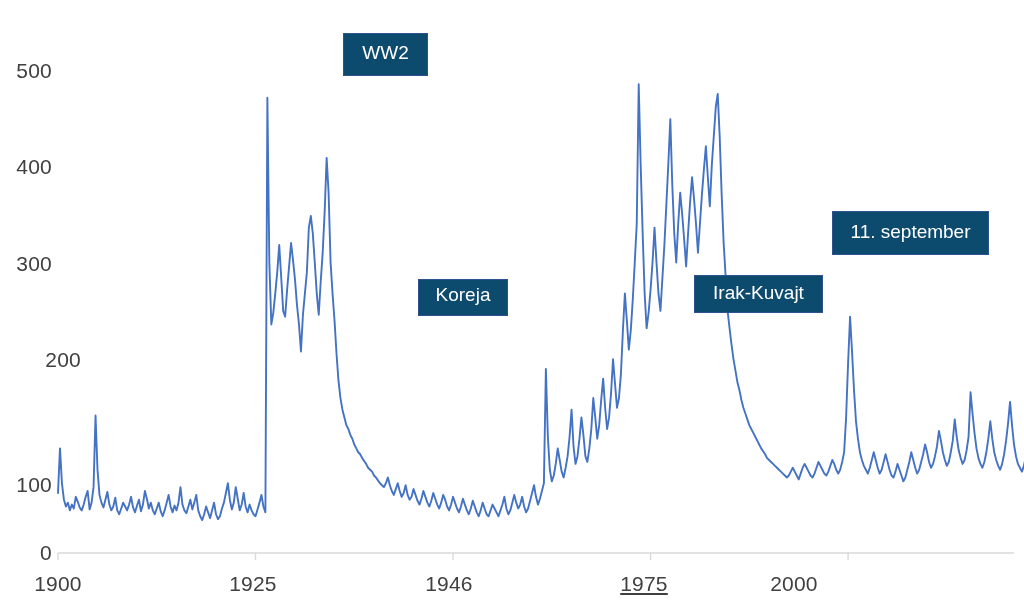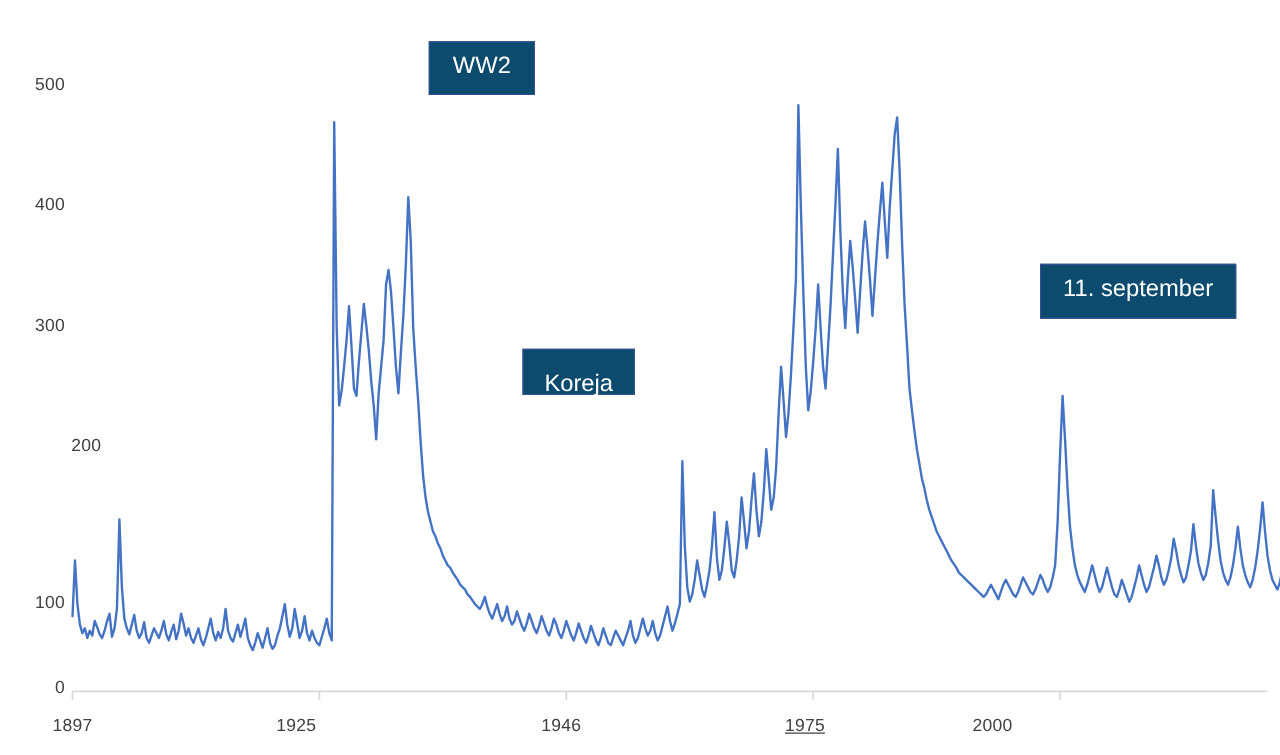--- a/index.html
+++ b/index.html
@@ -23,21 +23,21 @@
   svg.plot {
     position: absolute;
     left: 0; top: 0;
     width: 1024px;
     height: 604px;
     display: block;
   }
   .ytick-label, .xtick-label {
     position: absolute;
     color: #404040;
-    font-size: 14px;
+    font-size: 21px;
     font-family: "Liberation Sans", sans-serif;
     white-space: nowrap;
     letter-spacing: 0.2px;
   }
   .ytick-label { text-align: right; }
   .xtick-label { text-align: center; }
   .annotation {
     position: absolute;
     background: #0c4a6e;
     border: 1.5px solid #2E528F;
@@ -71,34 +71,37 @@
     <polyline id="series-path" fill="none" stroke="#4472C4" stroke-width="1.9" stroke-linejoin="round" stroke-linecap="round" points="58.00,492.95 59.98,448.40 61.95,483.27 63.93,499.73 65.90,506.51 67.88,502.64 69.85,510.39 71.83,504.57 73.80,508.45 75.78,496.83 77.75,501.67 79.73,507.48 81.70,510.39 83.68,504.57 85.65,496.83 87.63,491.01 89.60,509.42 91.58,502.64 93.55,487.14 95.53,415.47 97.50,469.71 99.48,494.89 101.45,502.64 103.43,507.48 105.40,499.73 107.38,491.98 109.36,504.57 111.33,510.39 113.31,506.51 115.28,497.79 117.26,510.39 119.23,514.26 121.21,508.45 123.18,502.64 125.16,506.51 127.13,510.39 129.11,504.57 131.08,496.83 133.06,507.48 135.03,512.32 137.01,505.54 138.98,499.73 140.96,511.35 142.93,504.57 144.91,491.01 146.88,498.76 148.86,508.45 150.83,502.64 152.81,510.39 154.79,514.26 156.76,508.45 158.74,502.64 160.71,511.35 162.69,516.20 164.66,510.39 166.64,502.64 168.61,494.89 170.59,506.51 172.56,512.32 174.54,505.54 176.51,510.39 178.49,502.64 180.46,487.14 182.44,504.57 184.41,510.39 186.39,513.29 188.36,506.51 190.34,499.73 192.31,509.42 194.29,502.64 196.26,494.89 198.24,510.39 200.21,516.20 202.19,520.07 204.17,514.26 206.14,506.51 208.12,512.32 210.09,518.13 212.07,510.39 214.04,502.64 216.02,514.26 217.99,519.10 219.97,516.20 221.94,508.45 223.92,502.64 225.89,492.95 227.87,483.27 229.84,499.73 231.82,509.42 233.79,502.64 235.77,487.14 237.74,498.76 239.72,510.39 241.69,504.57 243.67,492.95 245.64,506.51 247.62,512.32 249.60,504.57 251.57,510.39 253.55,514.26 255.52,516.20 257.50,509.42 259.47,502.64 261.45,494.89 263.42,506.51 265.40,512.32 267.37,97.80 269.35,262.44 271.32,324.43 273.30,312.81 275.27,293.44 277.25,272.13 279.22,245.01 281.20,276.97 283.17,310.87 285.15,316.68 287.12,289.56 289.10,266.32 291.07,243.07 293.05,260.51 295.02,279.88 297.00,305.06 298.98,324.43 300.95,351.55 302.93,314.74 304.90,293.44 306.88,272.13 308.85,227.58 310.83,215.96 312.80,233.39 314.78,262.44 316.75,293.44 318.73,314.74 320.70,281.81 322.68,252.76 324.65,212.08 326.63,157.84 328.60,192.71 330.58,262.44 332.55,293.44 334.53,320.56 336.50,353.49 338.48,380.60 340.45,398.04 342.43,409.66 344.40,417.41 346.38,425.16 348.36,429.03 350.33,434.84 352.31,438.71 354.28,444.53 356.26,448.40 358.23,452.27 360.21,454.21 362.18,458.09 364.16,460.99 366.13,463.90 368.11,467.77 370.08,469.71 372.06,471.64 374.03,475.52 376.01,477.46 377.98,480.36 379.96,483.27 381.93,485.20 383.91,487.14 385.88,483.27 387.86,477.46 389.83,485.20 391.81,491.01 393.79,494.89 395.76,489.08 397.74,483.27 399.71,491.01 401.69,496.83 403.66,492.95 405.64,485.20 407.61,494.89 409.59,499.73 411.56,496.83 413.54,489.08 415.51,494.89 417.49,500.70 419.46,504.57 421.44,498.76 423.41,491.01 425.39,496.83 427.36,502.64 429.34,506.51 431.31,500.70 433.29,492.95 435.26,498.76 437.24,504.57 439.21,508.45 441.19,502.64 443.17,494.89 445.14,499.73 447.12,506.51 449.09,510.39 451.07,504.57 453.04,496.83 455.02,502.64 456.99,508.45 458.97,512.32 460.94,506.51 462.92,498.76 464.89,504.57 466.87,510.39 468.84,514.26 470.82,508.45 472.79,500.70 474.77,506.51 476.74,512.32 478.72,516.20 480.69,510.39 482.67,502.64 484.64,508.45 486.62,514.26 488.60,516.20 490.57,510.39 492.55,504.57 494.52,508.45 496.50,512.32 498.47,516.20 500.45,510.39 502.42,504.57 504.40,496.83 506.37,508.45 508.35,514.26 510.32,510.39 512.30,502.64 514.27,494.89 516.25,502.64 518.22,508.45 520.20,504.57 522.17,496.83 524.15,506.51 526.12,512.32 528.10,508.45 530.07,500.70 532.05,492.95 534.02,485.20 536.00,496.83 537.98,504.57 539.95,498.76 541.93,491.01 543.90,483.27 545.88,368.98 547.85,436.78 549.83,469.71 551.80,481.33 553.78,475.52 555.75,463.90 557.73,448.40 559.70,460.02 561.68,471.64 563.65,477.46 565.63,467.77 567.60,456.15 569.58,436.78 571.55,409.66 573.53,446.46 575.50,463.90 577.48,456.15 579.45,438.71 581.43,417.41 583.40,434.84 585.38,456.15 587.36,461.96 589.33,448.40 591.31,429.03 593.28,398.04 595.26,417.41 597.23,438.71 599.21,425.16 601.18,399.97 603.16,378.67 605.13,407.72 607.11,429.03 609.08,417.41 611.06,393.19 613.03,359.30 615.01,383.51 616.98,407.72 618.96,398.04 620.93,373.82 622.91,330.24 624.88,293.44 626.86,320.56 628.83,349.61 630.81,330.24 632.79,299.25 634.76,262.44 636.74,223.70 638.71,84.24 640.69,165.59 642.66,233.39 644.64,293.44 646.61,328.30 648.59,312.81 650.56,289.56 652.54,262.44 654.51,227.58 656.49,262.44 658.46,293.44 660.44,310.87 662.41,277.94 664.39,245.01 666.36,204.33 668.34,163.66 670.31,119.10 672.29,184.96 674.26,233.39 676.24,262.44 678.21,223.70 680.19,192.71 682.17,214.02 684.14,239.20 686.12,266.32 688.09,233.39 690.07,202.40 692.04,177.21 694.02,198.52 695.99,223.70 697.97,252.76 699.94,223.70 701.92,194.65 703.89,169.47 705.87,146.22 707.84,177.21 709.82,206.27 711.79,165.59 713.77,136.54 715.74,107.48 717.72,93.92 719.69,136.54 721.67,194.65 723.64,243.07 725.62,276.00 727.60,310.87 729.57,328.30 731.55,344.77 733.52,359.30 735.50,370.92 737.47,382.54 739.45,390.29 741.42,399.97 743.40,407.72 745.37,413.53 747.35,419.34 749.32,425.16 751.30,429.03 753.27,432.90 755.25,436.78 757.22,440.65 759.20,444.53 761.17,448.40 763.15,451.31 765.12,454.21 767.10,458.09 769.07,460.02 771.05,461.96 773.02,463.90 775.00,465.83 776.98,467.77 778.95,469.71 780.93,471.64 782.90,473.58 784.88,475.52 786.85,477.46 788.83,475.52 790.80,471.64 792.78,467.77 794.75,471.64 796.73,475.52 798.70,479.39 800.68,473.58 802.65,467.77 804.63,463.90 806.60,467.77 808.58,471.64 810.55,475.52 812.53,477.46 814.50,473.58 816.48,467.77 818.45,461.96 820.43,465.83 822.40,469.71 824.38,473.58 826.36,475.52 828.33,471.64 830.31,465.83 832.28,460.02 834.26,463.90 836.23,469.71 838.21,473.58 840.18,469.71 842.16,461.96 844.13,452.27 846.11,417.41 848.08,363.17 850.06,316.68 852.03,351.55 854.01,390.29 855.98,421.28 857.96,438.71 859.93,452.27 861.91,460.02 863.88,465.83 865.86,469.71 867.83,473.58 869.81,467.77 871.79,460.02 873.76,452.27 875.74,460.02 877.71,467.77 879.69,473.58 881.66,469.71 883.64,461.96 885.61,454.21 887.59,461.96 889.56,469.71 891.54,475.52 893.51,477.46 895.49,471.64 897.46,463.90 899.44,469.71 901.41,475.52 903.39,481.33 905.36,477.46 907.34,469.71 909.31,461.96 911.29,452.27 913.26,460.02 915.24,467.77 917.21,473.58 919.19,469.71 921.17,461.96 923.14,454.21 925.12,444.53 927.09,452.27 929.07,461.96 931.04,467.77 933.02,463.90 934.99,456.15 936.97,446.46 938.94,430.97 940.92,440.65 942.89,452.27 944.87,460.02 946.84,465.83 948.82,461.96 950.79,452.27 952.77,440.65 954.74,419.34 956.72,436.78 958.69,450.34 960.67,458.09 962.64,463.90 964.62,460.02 966.60,450.34 968.57,436.78 970.55,392.23 972.52,413.53 974.50,432.90 976.47,448.40 978.45,458.09 980.42,463.90 982.40,467.77 984.37,461.96 986.35,452.27 988.32,438.71 990.30,421.28 992.27,438.71 994.25,452.27 996.22,460.02 998.20,465.83 1000.17,469.71 1002.15,463.90 1004.12,454.21 1006.10,440.65 1008.07,423.22 1010.05,401.91 1012.02,425.16 1014.00,444.53 1015.98,456.15 1017.95,463.90 1019.93,467.77 1021.90,471.64 1023.88,465.83 1025.85,456.15 1027.83,442.59 1029.80,427.09 1031.78,399.97 1033.75,372.86 1035.73,332.18 1037.70,368.98 1039.68,399.97 1041.65,423.22 1043.63,440.65 1045.60,452.27 1047.58,460.02 1049.55,465.83 1051.53,469.71 1053.50,465.83 1055.48,458.09 1057.45,448.40 1059.43,432.90 1061.40,411.60 1063.38,429.03 1065.36,444.53 1067.33,456.15 1069.31,463.90 1071.28,467.77 1073.26,471.64 1075.23,467.77 1077.21,460.02 1079.18,450.34 1081.16,436.78 1083.13,417.41 1085.11,390.29 1087.08,411.60 1089.06,430.97 1091.03,446.46 1093.01,458.09 1094.98,465.83 1096.96,469.71 1098.93,473.58 1100.91,467.77 1102.88,460.02 1104.86,448.40 1106.83,432.90 1108.81,409.66 1110.79,432.90 1112.76,450.34 1114.74,461.96 1116.71,467.77 1118.69,471.64 1120.66,475.52 1122.64,479.39 1124.61,473.58 1126.59,465.83 1128.56,456.15 1130.54,442.59 1132.51,423.22 1134.49,440.65 1136.46,454.21 1138.44,463.90 1140.41,469.71 1142.39,475.52 1144.36,479.39 1146.34,483.27 1148.31,477.46 1150.29,469.71 1152.26,460.02 1154.24,446.46 1156.21,427.09 1158.19,444.53 1160.17,458.09 1162.14,467.77 1164.12,473.58 1166.09,477.46 1168.07,481.33 1170.04,485.20 1172.02,479.39 1173.99,471.64 1175.97,461.96 1177.94,448.40 1179.92,430.97 1181.89,388.35 1183.87,413.53 1185.84,436.78 1187.82,452.27 1189.79,461.96 1191.77,469.71 1193.74,475.52 1195.72,479.39 1197.69,475.52 1199.67,467.77 1201.64,458.09 1203.62,444.53 1205.60,425.16 1207.57,444.53 1209.55,460.02 1211.52,467.77 1213.50,473.58 1215.47,477.46 1217.45,481.33 1219.42,485.20 1221.40,489.08 1223.37,483.27 1225.35,475.52 1227.32,465.83 1229.30,452.27 1231.27,432.90 1233.25,450.34 1235.22,463.90 1237.20,471.64 1239.17,477.46 1241.15,481.33 1243.12,485.20 1245.10,489.08 1247.07,492.95 1249.05,487.14 1251.02,479.39 1253.00,469.71 1254.98,456.15 1256.95,438.71 1258.93,456.15 1260.90,467.77 1262.88,475.52 1264.85,481.33 1266.83,485.20 1268.80,489.08 1270.78,492.95 1272.75,496.83 1274.73,491.01 1276.70,483.27 1278.68,473.58 1280.65,460.02 1282.63,442.59 1284.60,460.02 1286.58,471.64 1288.55,479.39 1290.53,485.20 1292.50,489.08 1294.48,492.95 1296.45,496.83 1298.43,500.70 1300.40,494.89 1302.38,487.14 1304.36,477.46 1306.33,463.90 1308.31,446.46 1310.28,407.72 1312.26,430.97 1314.23,450.34 1316.21,463.90 1318.18,471.64 1320.16,477.46 1322.13,483.27 1324.11,487.14 1326.08,491.01 1328.06,485.20 1330.03,477.46 1332.01,467.77 1333.98,454.21 1335.96,436.78 1337.93,456.15 1339.91,467.77 1341.88,475.52 1343.86,481.33 1345.83,485.20 1347.81,489.08 1349.79,492.95 1351.76,496.83 1353.74,491.01 1355.71,483.27 1357.69,473.58 1359.66,460.02 1361.64,442.59 1363.61,380.60 1365.59,411.60 1367.56,434.84 1369.54,452.27 1371.51,463.90 1373.49,471.64 1375.46,477.46 1377.44,483.27 1379.41,487.14 1381.39,481.33 1383.36,473.58 1385.34,463.90 1387.31,450.34 1389.29,432.90 1391.26,452.27 1393.24,465.83 1395.21,473.58 1397.19,479.39 1399.17,483.27 1401.14,487.14 1403.12,491.01 1405.09,494.89 1407.07,489.08 1409.04,481.33 1411.02,471.64 1412.99,458.09 1414.97,440.65 1416.94,458.09 1418.92,469.71 1420.89,477.46 1422.87,483.27 1424.84,487.14 1426.82,491.01 1428.79,494.89 1430.77,498.76 1432.74,492.95 1434.72,485.20 1436.69,475.52 1438.67,461.96 1440.64,444.53 1442.62,461.96 1444.60,473.58 1446.57,481.33 1448.55,487.14 1450.52,491.01 1452.50,494.89 1454.47,498.76 1456.45,502.64 1458.42,496.83 1460.40,489.08 1462.37,479.39 1464.35,465.83 1466.32,448.40 1468.30,465.83 1470.27,477.46 1472.25,483.27 1474.22,489.08 1476.20,492.95 1478.17,496.83 1480.15,498.76 1482.12,502.64 1484.10,496.83 1486.07,489.08 1488.05,479.39 1490.02,465.83 1492.00,450.34 1493.98,417.41 1495.95,310.87 1497.93,368.98 1499.90,411.60 1501.88,436.78 1503.85,452.27 1505.83,461.96 1507.80,469.71 1509.78,475.52 1511.75,479.39 1513.73,483.27 1515.70,487.14 1517.68,491.01 1519.65,485.20 1521.63,477.46 1523.60,467.77 1525.58,454.21 1527.55,436.78 1529.53,456.15 1531.50,467.77 1533.48,475.52 1535.45,481.33 1537.43,485.20 1539.40,489.08 1541.38,492.95 1543.36,496.83 1545.33,491.01 1547.31,483.27 1549.28,473.58 1551.26,460.02 1553.23,444.53 1555.21,461.96 1557.18,473.58 1559.16,481.33 1561.13,487.14 1563.11,491.01 1565.08,494.89 1567.06,498.76 1569.03,502.64 1571.01,506.51 1572.98,510.39 1574.96,512.32 1576.93,508.45 1578.91,502.64 1580.88,494.89 1582.86,485.20 1584.83,471.64 1586.81,485.20 1588.79,494.89 1590.76,500.70 1592.74,504.57 1594.71,508.45 1596.69,510.39 1598.66,512.32 1600.64,514.26 1602.61,516.20 1604.59,512.32 1606.56,506.51 1608.54,498.76 1610.51,489.08 1612.49,475.52 1614.46,489.08 1616.44,498.76 1618.41,504.57 1620.39,508.45 1622.36,510.39 1624.34,512.32 1626.31,514.26 1628.29,516.20 1630.26,518.13 1632.24,514.26 1634.21,508.45 1636.19,500.70 1638.17,491.01 1640.14,477.46 1642.12,491.01 1644.09,500.70 1646.07,506.51 1648.04,510.39 1650.02,512.32 1651.99,514.26 1653.97,516.20 1655.94,518.13 1657.92,520.07 1659.89,516.20 1661.87,510.39 1663.84,502.64 1665.82,492.95 1667.79,479.39 1669.77,492.95 1671.74,502.64 1673.72,508.45 1675.69,512.32 1677.67,514.26 1679.64,516.20 1681.62,518.13 1683.60,514.26 1685.57,506.51 1687.55,496.83 1689.52,485.20 1691.50,469.71 1693.47,256.63 1695.45,320.56 1697.42,372.86 1699.40,407.72 1701.37,429.03 1703.35,444.53 1705.32,456.15 1707.30,463.90 1709.27,446.46 1711.25,417.41 1713.22,386.41 1715.20,407.72 1717.17,429.03 1719.15,444.53 1721.12,456.15 1723.10,463.90 1725.07,469.71 1727.05,314.74 1729.02,363.17 1731.00,399.97 1732.98,425.16 1734.95,440.65 1736.93,452.27 1738.90,460.02 1740.88,465.83 1742.85,456.15 1744.83,438.71 1746.80,419.34 1748.78,436.78 1750.75,450.34 1752.73,460.02 1754.70,467.77 1756.68,473.58 1758.65,477.46 1760.63,469.71 1762.60,458.09 1764.58,442.59 1766.55,456.15 1768.53,465.83 1770.50,471.64 1772.48,477.46 1774.45,481.33 1776.43,485.20 1778.40,477.46 1780.38,465.83 1782.36,452.27 1784.33,463.90 1786.31,471.64 1788.28,477.46 1790.26,483.27 1792.23,487.14 1794.21,491.01 1796.18,483.27 1798.16,471.64 1800.13,458.09 1802.11,469.71 1804.08,477.46 1806.06,483.27 1808.03,487.14 1810.01,491.01 1811.98,494.89 1813.96,487.14 1815.93,475.52 1817.91,461.96 1819.88,473.58 1821.86,481.33 1823.83,485.20 1825.81,491.01 1827.79,494.89 1829.76,496.83 1831.74,489.08 1833.71,477.46 1835.69,463.90 1837.66,475.52 1839.64,483.27 1841.61,487.14 1843.59,491.01 1845.56,494.89 1847.54,498.76 1849.51,491.01 1851.49,479.39 1853.46,465.83 1855.44,477.46 1857.41,485.20 1859.39,489.08 1861.36,492.95 1863.34,496.83 1865.31,498.76 1867.29,491.01 1869.26,479.39 1871.24,467.77 1873.21,477.46 1875.19,485.20 1877.17,489.08 1879.14,492.95 1881.12,496.83 1883.09,500.70 1885.07,492.95 1887.04,481.33 1889.02,469.71 1890.99,479.39 1892.97,487.14 1894.94,491.01 1896.92,494.89 1898.89,498.76 1900.87,500.70 1902.84,492.95 1904.82,483.27 1906.79,471.64 1908.77,425.16 1910.74,446.46 1912.72,461.96 1914.69,471.64 1916.67,479.39 1918.64,485.20 1920.62,489.08 1922.60,492.95 1924.57,485.20 1926.55,473.58 1928.52,460.02 1930.50,471.64 1932.47,479.39 1934.45,485.20 1936.42,489.08 1938.40,492.95 1940.37,496.83 1942.35,489.08 1944.32,477.46 1946.30,463.90 1948.27,475.52 1950.25,483.27 1952.22,487.14 1954.20,491.01 1956.17,494.89 1958.15,498.76 1960.12,491.01 1962.10,481.33 1964.07,469.71 1966.05,479.39 1968.02,487.14 1970.00,491.01 1971.98,494.89 1973.95,498.76 1975.93,500.70 1977.90,494.89 1979.88,485.20 1981.85,473.58 1983.83,483.27 1985.80,489.08 1987.78,492.95 1989.75,496.83 1991.73,500.70 1993.70,502.64 1995.68,496.83 1997.65,487.14 1999.63,475.52 2001.60,485.20 2003.58,491.01 2005.55,494.89 2007.53,498.76 2009.50,502.64 2011.48,504.57 2013.45,496.83 2015.43,487.14 2017.40,475.52 2019.38,434.84 2021.36,458.09 2023.33,475.52 2025.31,489.08 2027.28,498.76 2029.26,504.57"></polyline>
   </svg>
 
   <div class="ytick-label" style="left:0px;  top:59px;  width:52px;">500</div>
   <div class="ytick-label" style="left:0px;  top:155px; width:52px;">400</div>
   <div class="ytick-label" style="left:0px;  top:252px; width:52px;">300</div>
   <div class="ytick-label" style="left:0px;  top:348px; width:52px;margin-left:29px;">200</div>
   <div class="ytick-label" style="left:0px;  top:445px; width:52px;margin-top:28px;">100</div>
   <div class="ytick-label" style="left:0px;  top:541px; width:52px;">0</div>
 
-  <div class="xtick-label" style="left:18px;  top:572px; width:80px;">1897</div>
-  <div class="xtick-label" style="left:197px; top:572px; width:80px;">1925</div>
+  <div class="xtick-label" style="left:18px;  top:572px; width:80px;">1900</div>
+  <div class="xtick-label" style="left:213px; top:572px; width:80px;">1925</div>
   <div class="xtick-label" style="left:409px; top:572px; width:80px;">1946</div>
   <div class="xtick-label" style="left:604px; top:572px; width:80px;text-decoration:underline;">1975</div>
   <div class="xtick-label" style="left:754px; top:572px; width:80px;">2000</div>
 
 
   <div class="annotation center" style="left:343px; top:33px; width:85px; height:43px;">
     <span class="ann-line">WW2</span>
   </div>
 
-  <div class="annotation center" style="left:418px; top:279px; width:90px; height:37px; padding-top:15px;">
+  <div class="annotation center" style="left:418px; top:279px; width:90px; height:37px; padding-top:2px;">
     <span class="ann-line">Koreja</span>
   </div>
 
 
+  <div class="annotation center" style="left:694px; top:275px; width:129px; height:38px; padding-top:4px;">
+    <span class="ann-line">Irak-Kuvajt</span>
+  </div>
 
   <div class="annotation center" style="left:832px; top:211px; width:157px; height:44px; padding-top:7px;">
     <span class="ann-line">11. september</span>
   </div>
 
 </div>
 
 </body></html>

